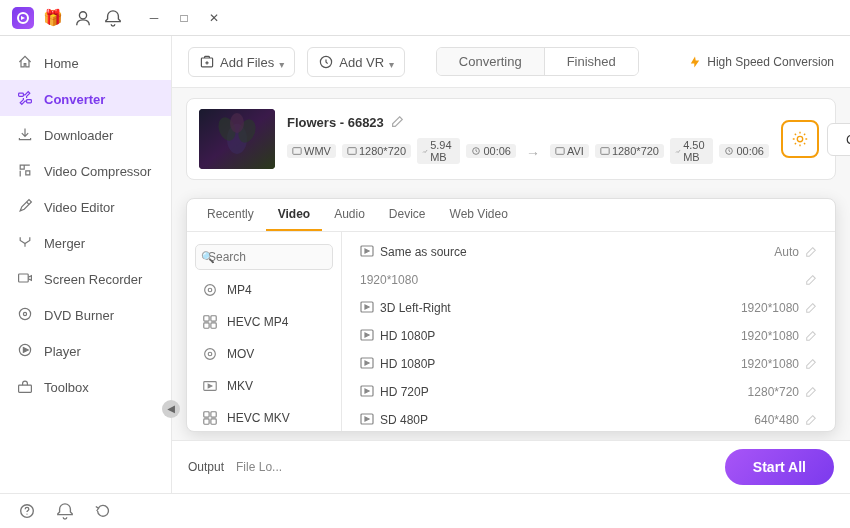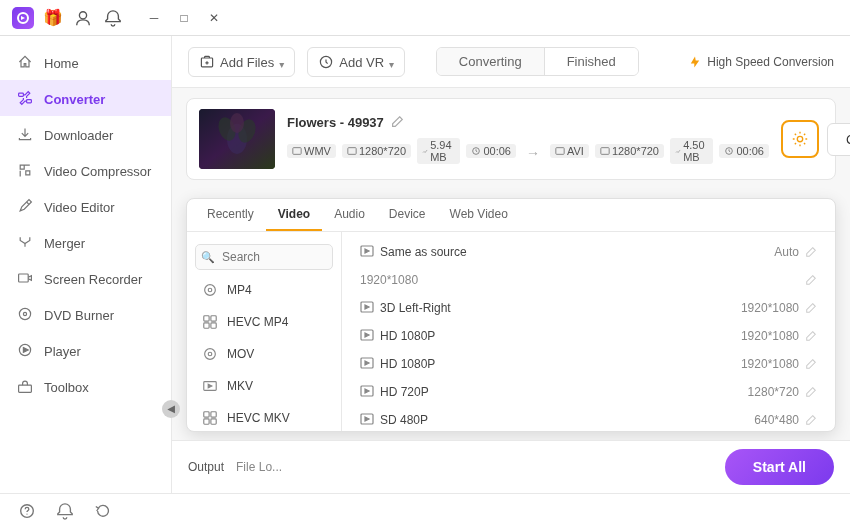--- a/index.html
+++ b/index.html
@@ -266,21 +266,21 @@
 
             <ellipse cx="38" cy="30" rx="10" ry="15" fill="#3a2a5a" opacity="0.7"></ellipse>
             <ellipse cx="28" cy="20" rx="8" ry="12" fill="#2a3a2a" opacity="0.6" transform="rotate(-20,28,20)"></ellipse>
             <ellipse cx="48" cy="22" rx="8" ry="12" fill="#2a3a2a" opacity="0.6" transform="rotate(20,48,22)"></ellipse>
             <ellipse cx="38" cy="14" rx="7" ry="10" fill="#4a2a4a" opacity="0.7"></ellipse>
           </svg>
         </div>
 
         <div class="file-info">
           <div class="file-name">
-            <span>Flowers - 49937</span>
+            <span>Flowers - 66823</span>
             <svg viewBox="0 0 16 16" width="14" height="14" fill="none" stroke="#aaa" stroke-width="1.4">
                 <path d="M11 2l3 3-8 8H3v-3L11 2z"></path>
               </svg>
           </div>
           <div class="file-meta">
 
             <div class="meta-badge">
               <svg viewBox="0 0 12 12" width="10" height="10" fill="none" stroke="#888" stroke-width="1.2">
                   <rect x="1" y="2" width="10" height="8" rx="1"></rect>
                 </svg>
@@ -365,21 +365,21 @@
         </div>
         <div class="format-tab">
           <span>Web Video</span>
         </div>
       </div>
 
       <div class="format-body">
 
         <div class="format-list">
           <div class="format-search search-icon-wrap">
-            <input type="text" style="padding-left: 26px;" placeholder="Search">
+            <input type="text" style="padding-left: 12px;" placeholder="Search">
           </div>
           <div class="format-item">
             <div class="format-icon">
               <svg viewBox="0 0 18 18" width="16" height="16" fill="none" stroke="#888" stroke-width="1.3">
                   <circle cx="9" cy="9" r="6"></circle>
                   <circle cx="9" cy="9" r="2"></circle>
                 </svg>
             </div>
             <span>MP4</span>
           </div>

